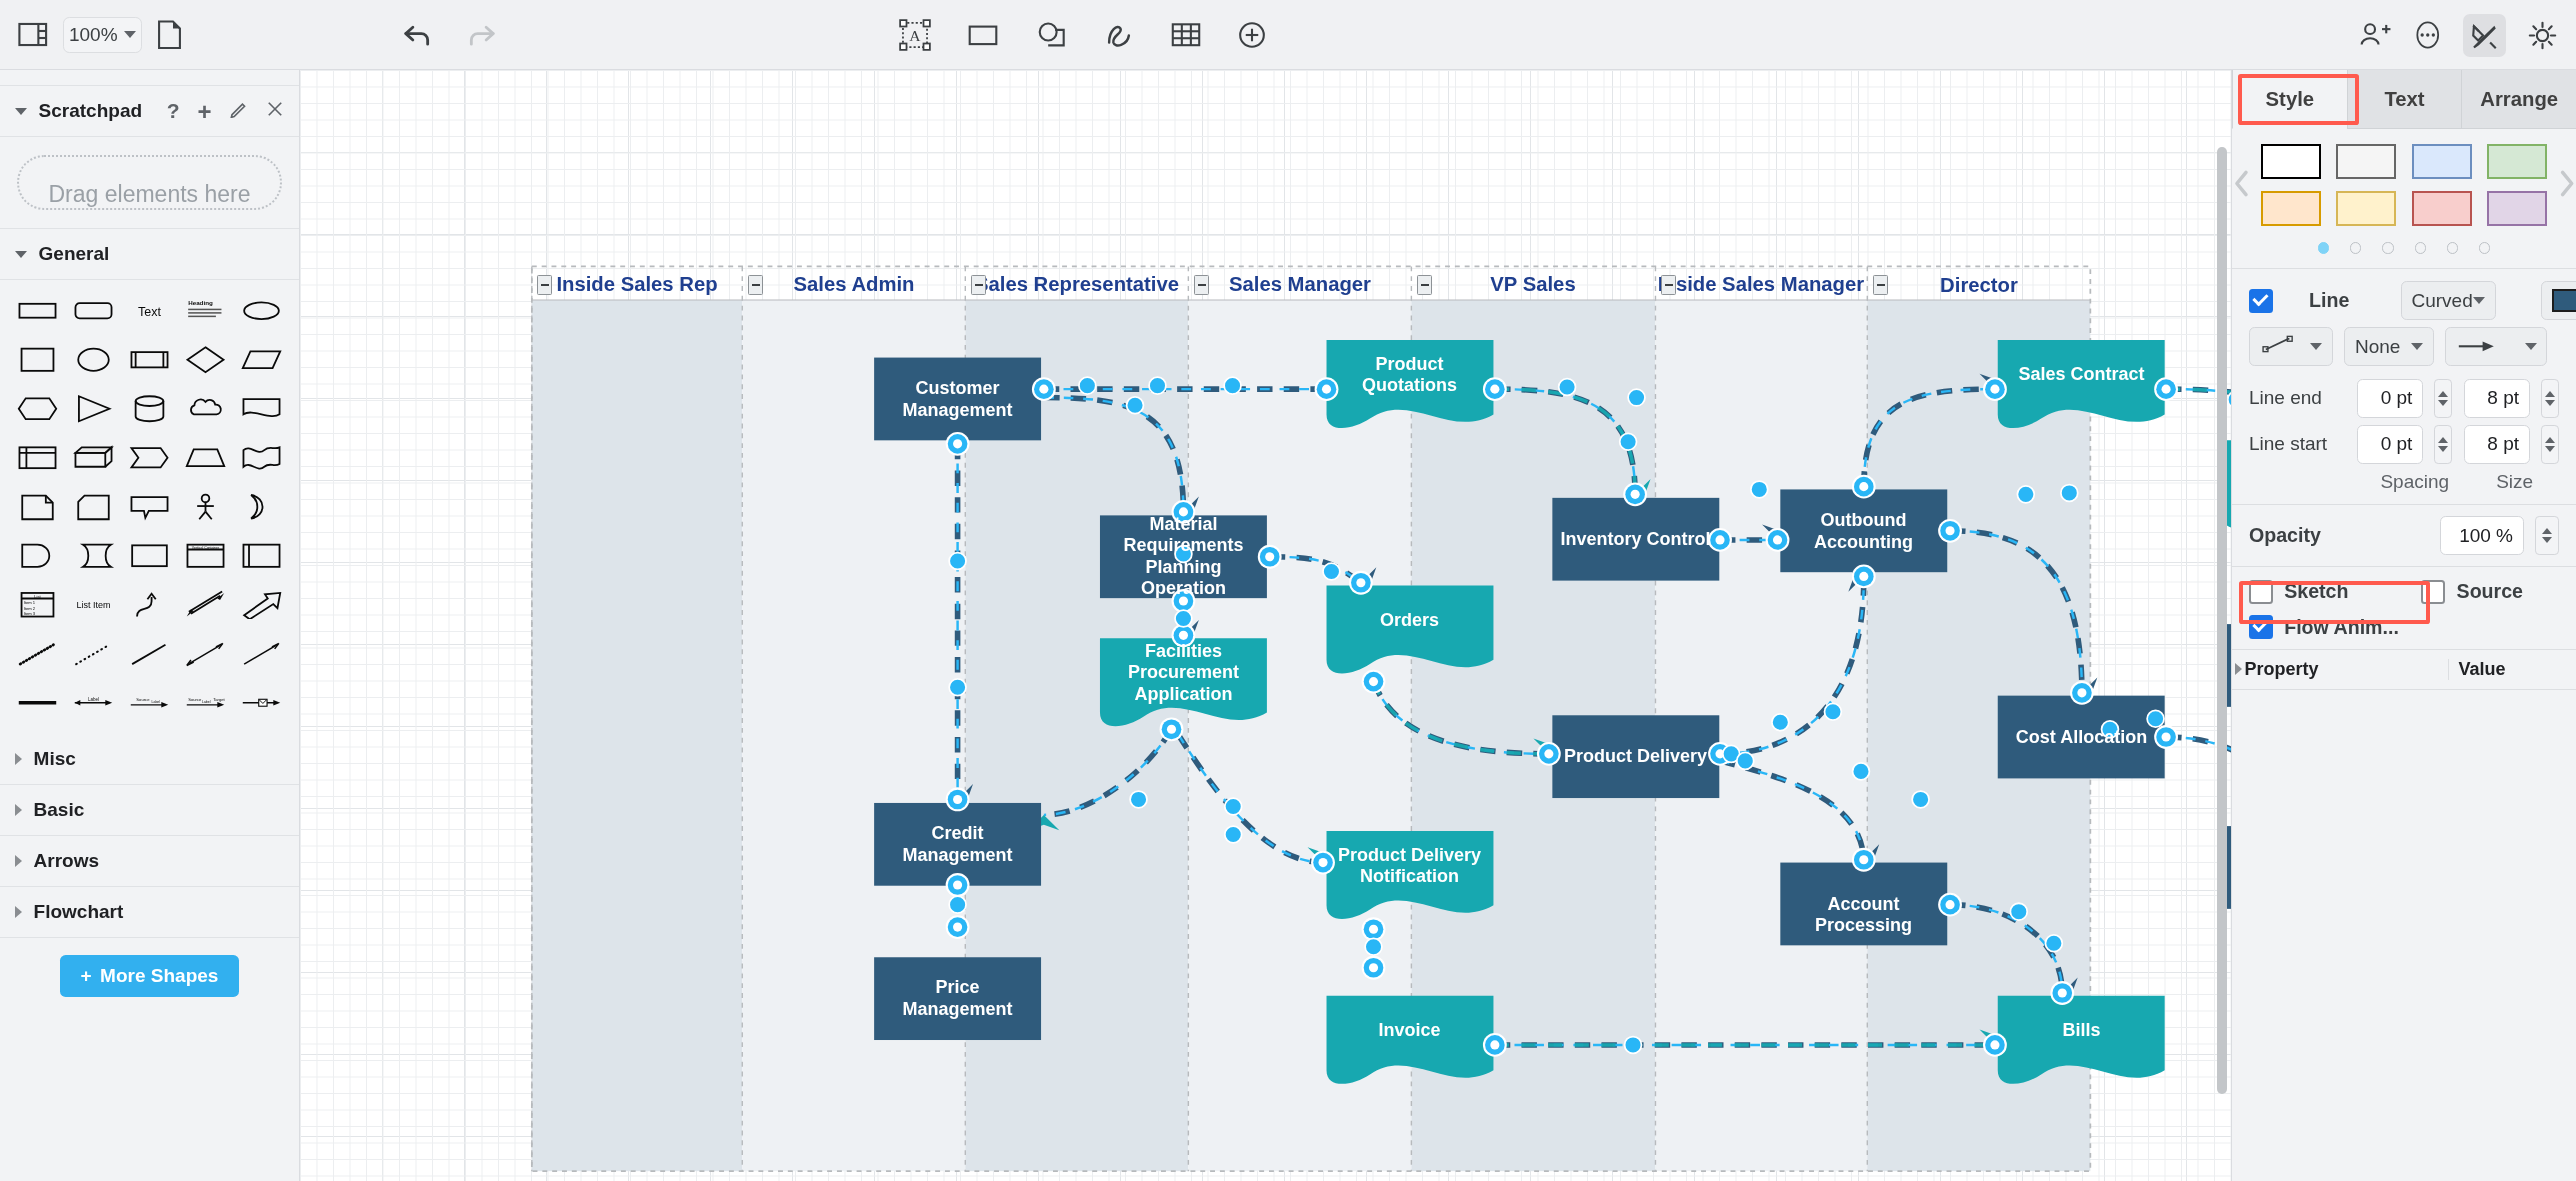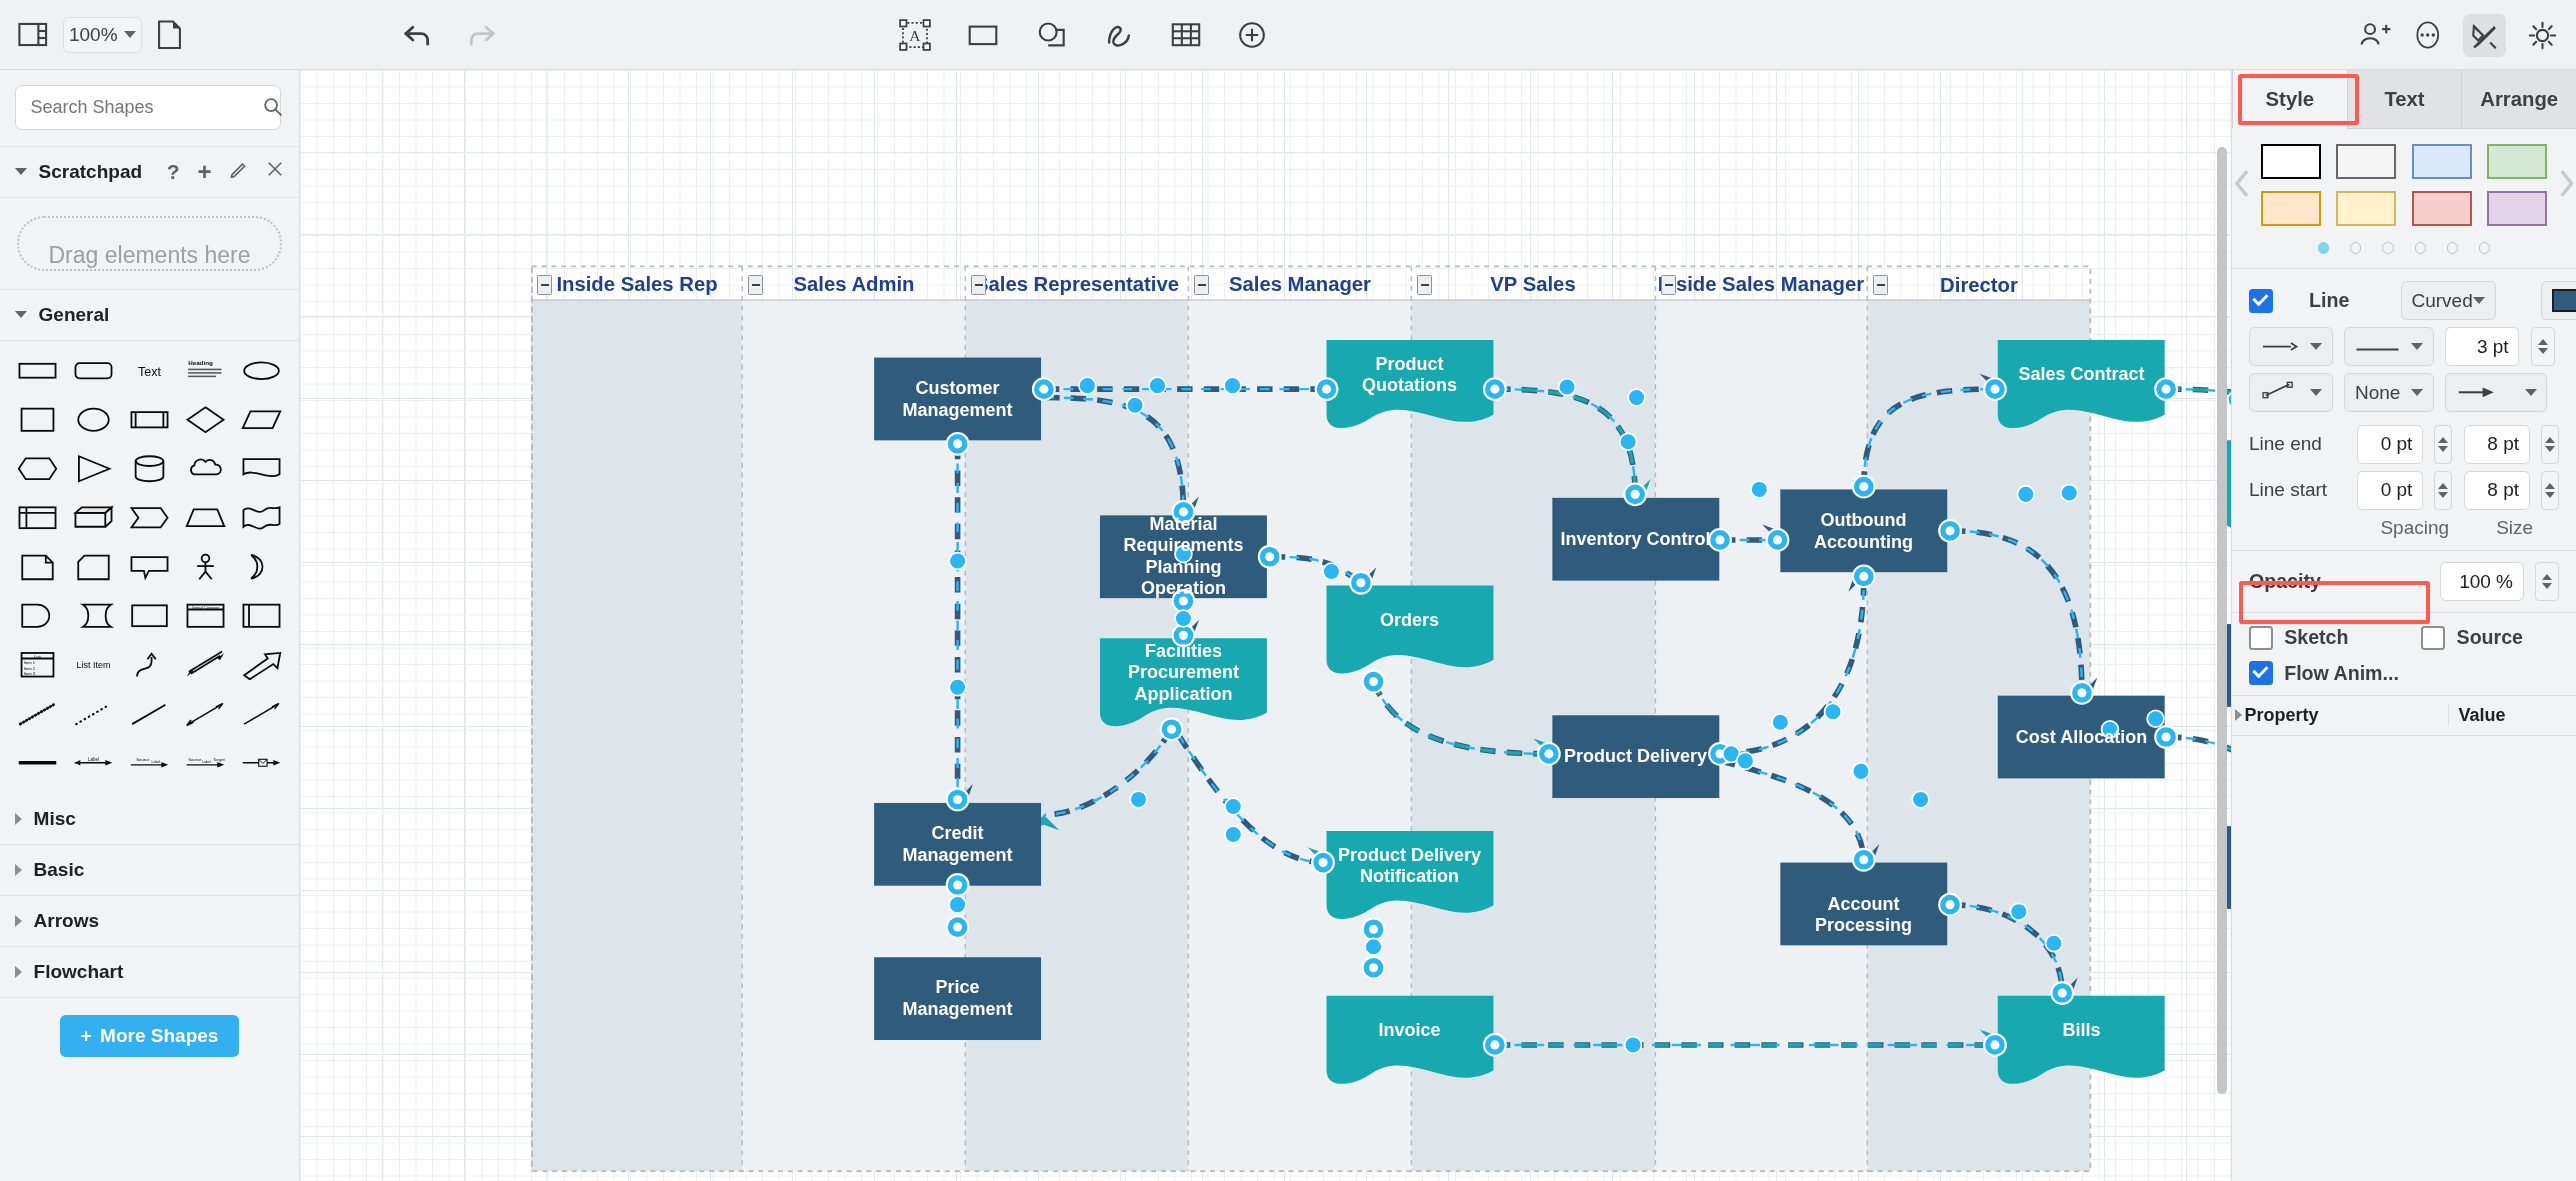--- a/index.html
+++ b/index.html
@@ -225,31 +225,20 @@
             <line x1="31" y1="31" x2="35" y2="35"></line>
             <line x1="35" y1="9" x2="31" y2="13"></line>
             <line x1="13" y1="31" x2="9" y2="35"></line>
           </g>
         </svg>
     </span>
   </div>
 </div>
 
 <div id="sidebar">
-  <div class="search-wrap">
-    <div class="search-box">
-      <input placeholder="Search Shapes" style="">
-      <span>
-        <svg width="21" height="21" viewBox="0 0 30 30">
-            <circle cx="13" cy="13" r="8.5" fill="none" stroke="#5f6368" stroke-width="2.6"></circle>
-            <line x1="19" y1="19" x2="27" y2="27" stroke="#5f6368" stroke-width="2.6" stroke-linecap="round"></line>
-          </svg>
-      </span>
-    </div>
-  </div>
 
   <div class="sec-hdr" style="margin-top:15.4px;">
     <span class="caret-d"></span>
     <span>Scratchpad</span>
     <span class="acts">
       <span style="font-size:21px;">?</span>
       <span style="font-size:24px;line-height:0.8;">+</span>
       <span>
         <svg width="18" height="18" viewBox="0 0 26 26">
             <path d="M3 21 L18 6 L21 9 L6 24 L2 25 Z" fill="none" stroke="#5f6368" stroke-width="2.4"></path>
@@ -1009,46 +998,20 @@
       <span id="linecolor" style="width: 45px; height: 22.4px; border: 2.1px solid rgb(29, 29, 29); display: inline-block; background: rgb(47, 91, 124);"></span>
       <span>
         <svg width="19.6" height="19.6" viewBox="0 0 28 28">
             <path d="M20 4 a4 4 0 0 1 5 5 l-3 3 l-3 -3 z" fill="none" stroke="#3c4043" stroke-width="2.2"></path>
             <path d="M19 9 L6 22 L4 26 L8 24 L21 11" fill="none" stroke="#3c4043" stroke-width="2.2"></path>
           </svg>
       </span>
     </div>
   </div>
 
-  <div class="row" style="padding-top:0;">
-    <div class="sel-btn" style="width:84px;">
-      <span>
-        <svg width="38" height="11.2" viewBox="0 0 54 16">
-            <line x1="4" y1="8" x2="44" y2="8" stroke="#3c4043" stroke-width="2.6"></line>
-            <path d="M44 3 L52 8 L44 13" fill="none" stroke="#3c4043" stroke-width="2.6"></path>
-          </svg>
-      </span>
-      <span class="chev"></span>
-    </div>
-    <div class="sel-btn" style="width:90px;">
-      <span>
-        <svg width="45" height="7" viewBox="0 0 64 10">
-            <line x1="2" y1="5" x2="62" y2="5" stroke="#3c4043" stroke-width="3"></line>
-          </svg>
-      </span>
-      <span class="chev"></span>
-    </div>
-    <div class="num" style="width:74px;">
-      <span>3 pt</span>
-    </div>
-    <div class="spin">
-        <i class="up"></i>
-        <i class="dn"></i>
-      </div>
-  </div>
 
   <div class="row" style="padding-top:0;">
     <div class="sel-btn" style="width:84px;">
       <span>
         <svg width="38" height="18" viewBox="0 0 54 26">
             <line x1="8" y1="21" x2="42" y2="5" stroke="#3c4043" stroke-width="2.6"></line>
             <rect x="4" y="17" width="7" height="7" fill="none" stroke="#3c4043" stroke-width="2"></rect>
             <rect x="39" y="2" width="7" height="7" fill="none" stroke="#3c4043" stroke-width="2"></rect>
           </svg>
       </span>

